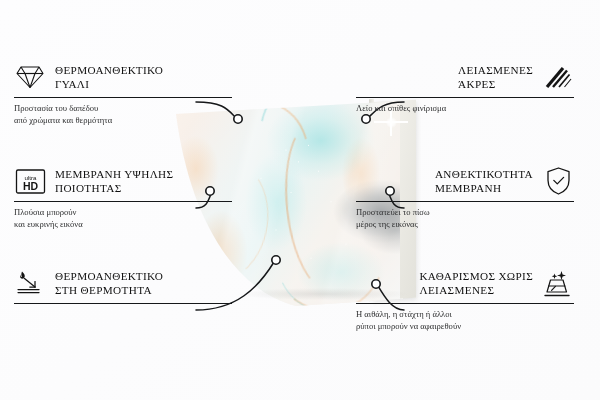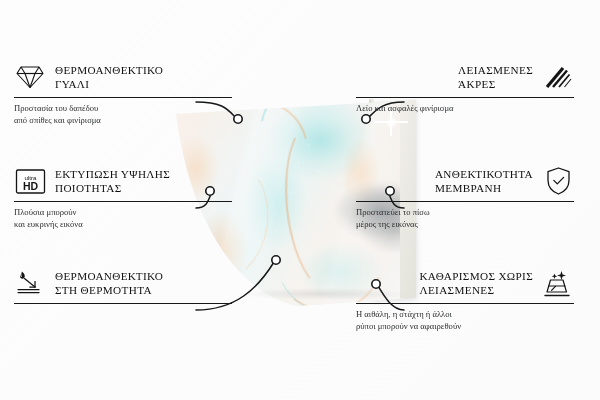--- a/index.html
+++ b/index.html
@@ -294,33 +294,33 @@
           <path d="M6 3 L10 9.5 L15 23.5"></path>
           <path d="M24 3 L20 9.5 L15 23.5"></path>
           <path d="M10 9.5 H20"></path>
         </svg>
       </span>
       <span class="f-title">ΘΕΡΜΟΑΝΘΕΚΤΙΚΟ
 ΓΥΑΛΙ</span>
     </div>
     <div class="f-rule"></div>
     <div class="f-sub">Προστασία του δαπέδου
-από σπίθες και φινίρισμα</div>
+από χρώματα και θερμότητα</div>
   </div>
 
   <div class="feature left f2">
     <div class="f-head">
       <span class="f-icon">
         <svg width="31" height="27" viewBox="0 0 31 27">
           <rect x="1.5" y="2" width="28" height="23" rx="1.5" fill="none" stroke="#141414" stroke-width="1.3"></rect>
           <text x="15.5" y="11.5" text-anchor="middle" font-family="Liberation Sans, sans-serif" font-size="6.2" fill="#141414">ultra</text>
           <text x="15.5" y="21.5" text-anchor="middle" font-family="Liberation Sans, sans-serif" font-size="10.5" font-weight="bold" fill="#141414">HD</text>
         </svg>
       </span>
-      <span class="f-title">ΕΚΤΥΠΩΣΗ ΥΨΗΛΗΣ
+      <span class="f-title">ΜΕΜΒΡΑΝΗ ΥΨΗΛΗΣ
 ΠΟΙΟΤΗΤΑΣ</span>
     </div>
     <div class="f-rule"></div>
     <div class="f-sub">Πλούσια μπορούν
 και ευκρινής εικόνα</div>
   </div>
 
   <div class="feature left f3">
     <div class="f-head">
       <span class="f-icon">
@@ -348,21 +348,21 @@
             <path d="M10 23 L24 6.5" stroke-width="2.4"></path>
             <path d="M16 23 L26.5 10.5" stroke-width="1.7"></path>
             <path d="M21.5 23 L28 15" stroke-width="1.1"></path>
           </g>
         </svg>
       </span>
       <span class="f-title">ΛΕΙΑΣΜΕΝΕΣ
 ΆΚΡΕΣ</span>
     </div>
     <div class="f-rule"></div>
-    <div class="f-sub">Λείο και ασφαλές φινίρισμα</div>
+    <div class="f-sub">Λείο και σπίθες φινίρισμα</div>
   </div>
 
   <div class="feature right f2">
     <div class="f-head">
       <span class="f-icon">
         <svg width="27" height="30" viewBox="0 0 27 30" fill="none" stroke="#141414" stroke-width="1.3" stroke-linecap="round" stroke-linejoin="round">
           <path d="M13.5 2 L24 5.6 V14.2 C24 21 19.4 25.8 13.5 28 C7.6 25.8 3 21 3 14.2 V5.6 Z"></path>
           <path d="M8.8 14.4 L12.3 17.9 L18.6 11.4"></path>
         </svg>
       </span>

